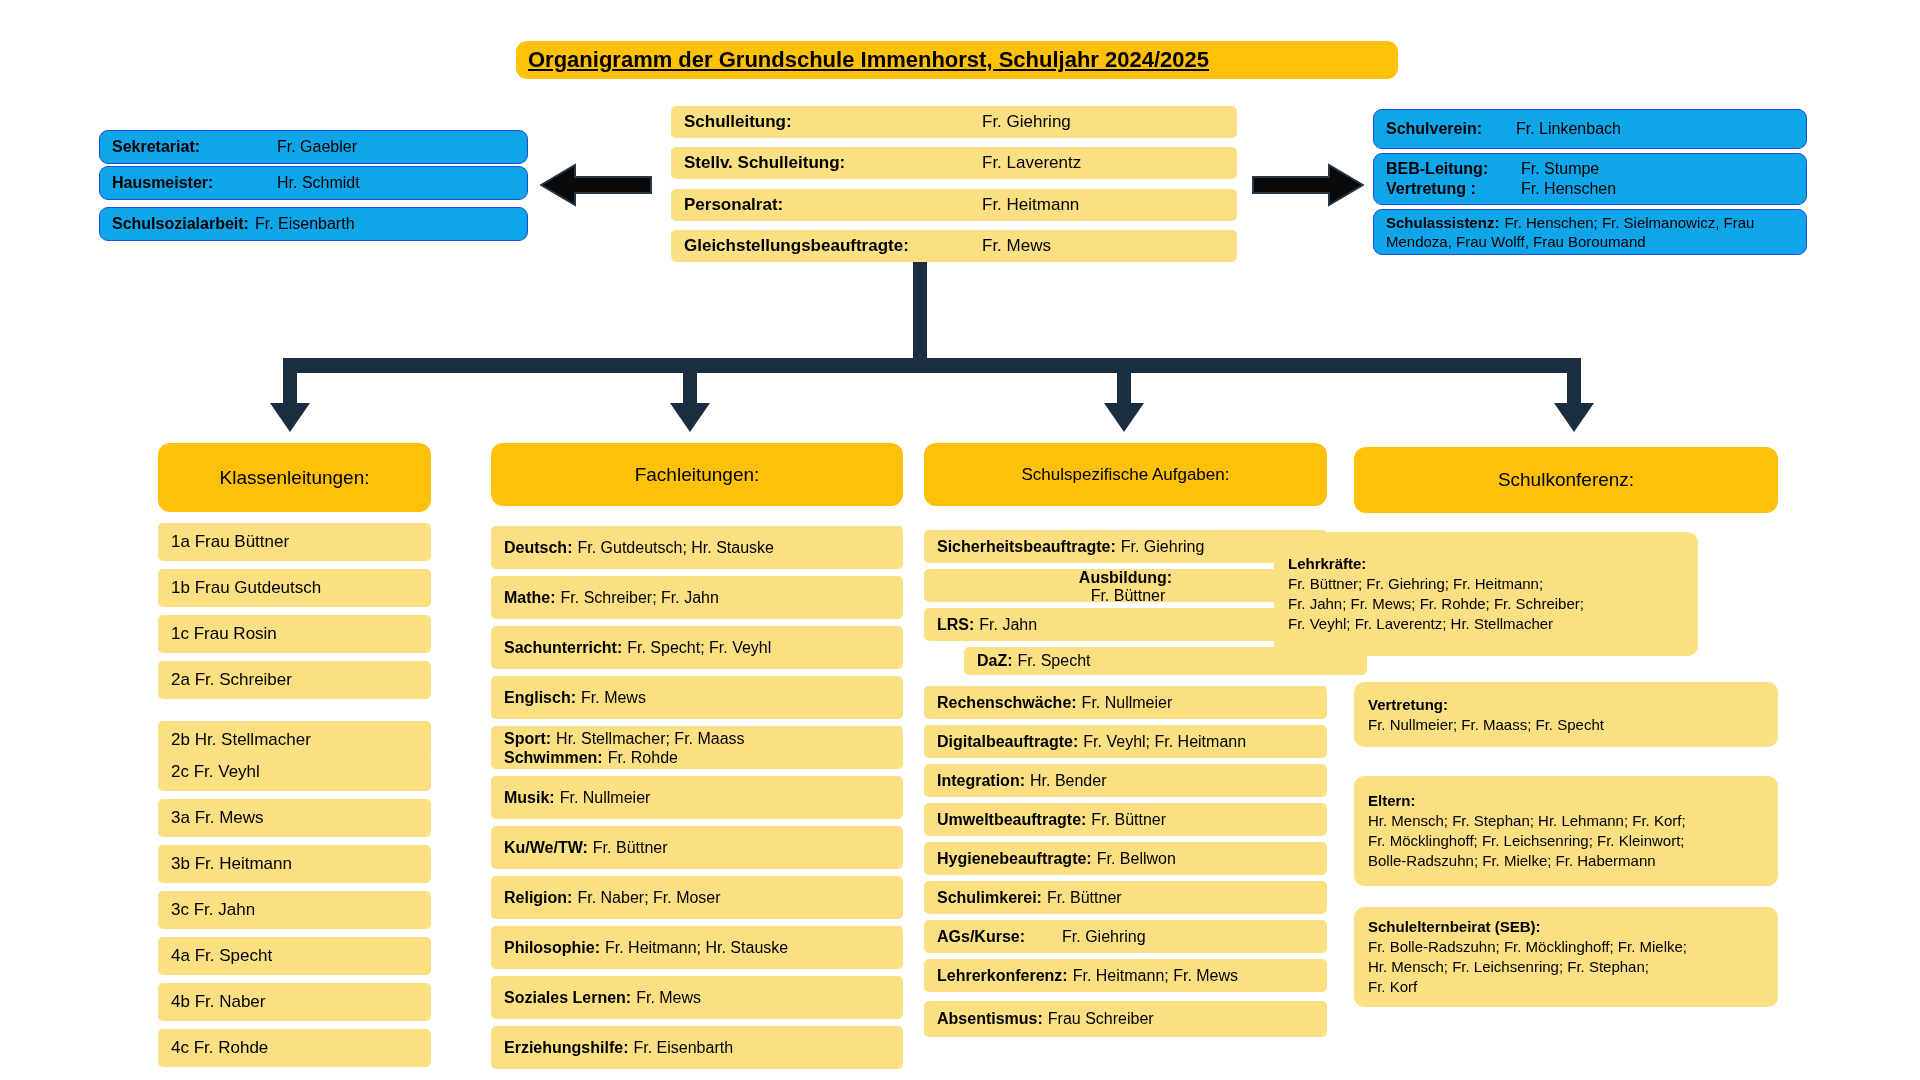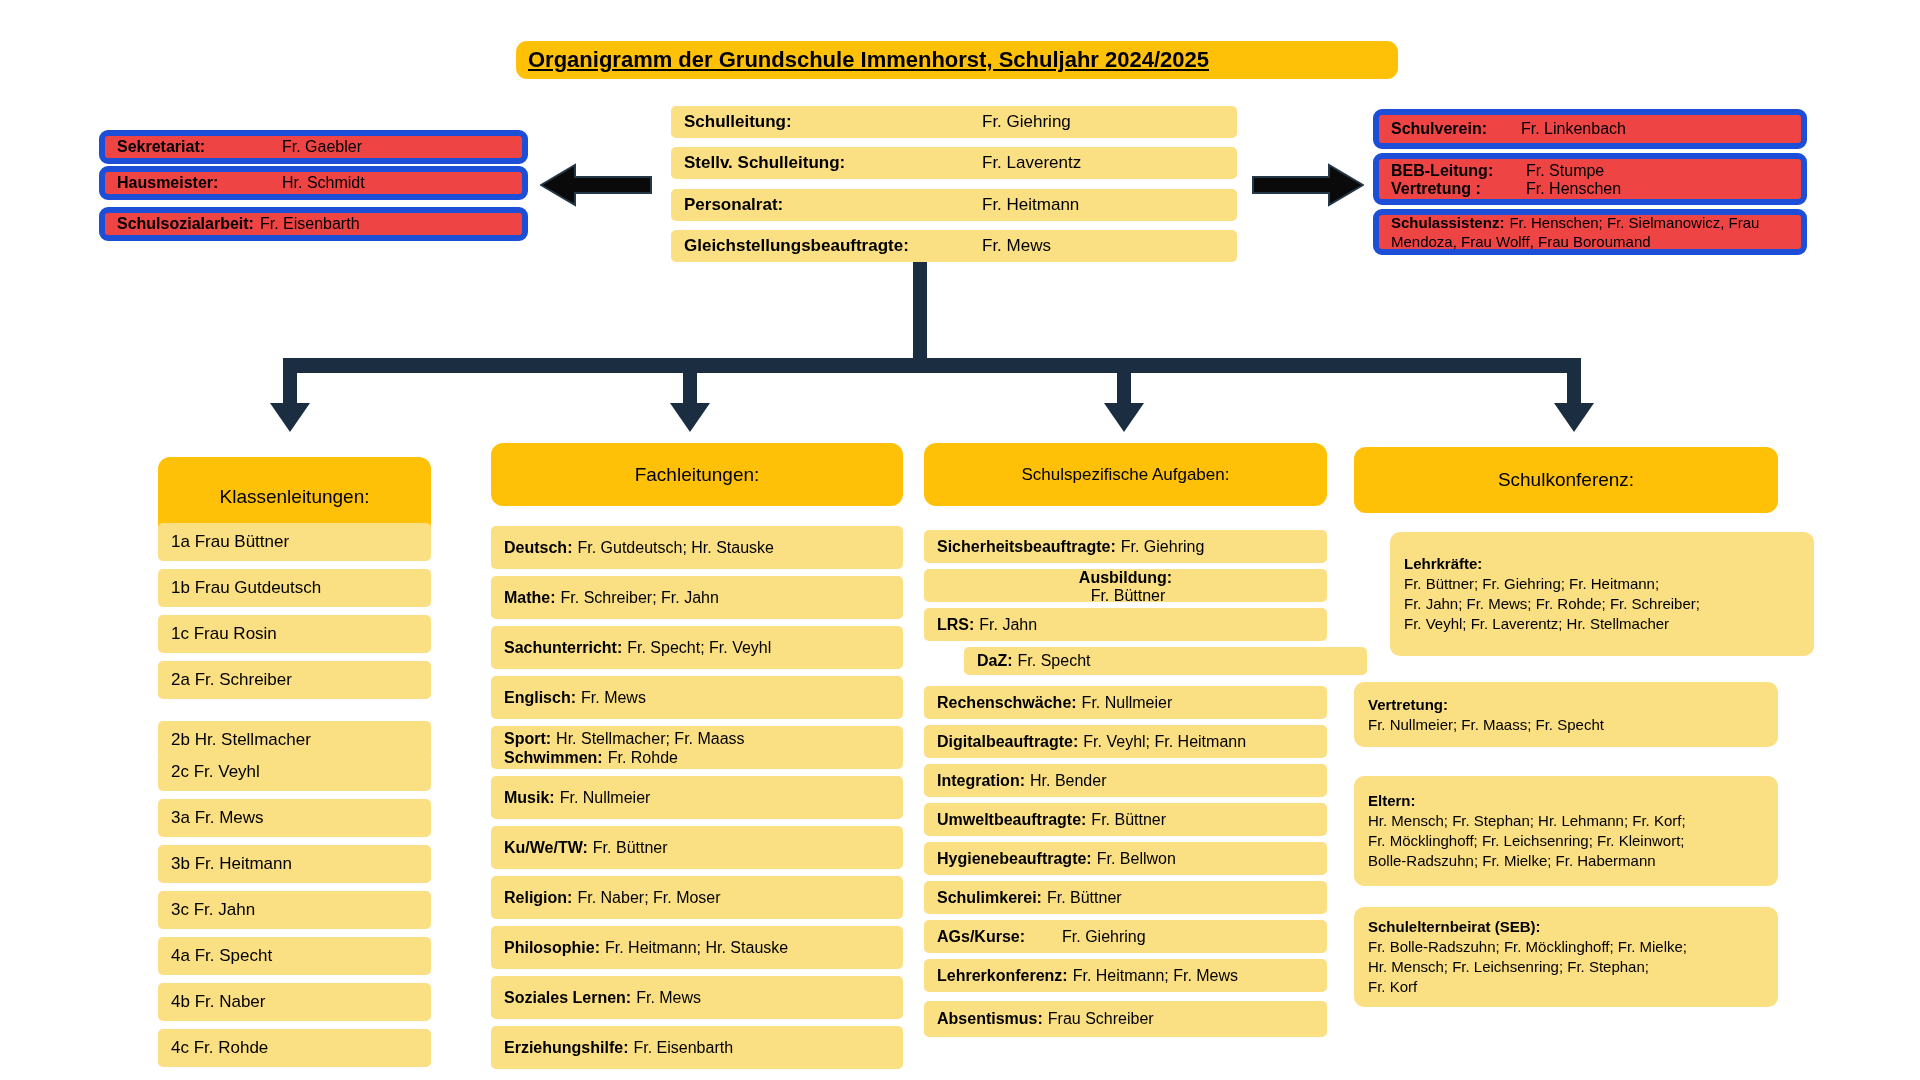--- a/index.html
+++ b/index.html
@@ -15,21 +15,21 @@
   .hdr.small { font-size:17px; }
 
   .cell { position:absolute; background:#FBDF83; border-radius:5px; display:flex;
           align-items:center; padding:0 8px 0 13px; font-size:16px; }
   .cell.c17 { font-size:17px; }
   .cell.col { flex-direction:column; align-items:flex-start; justify-content:center; }
   .rowline { line-height:19px; display:block; }
   .lbl { font-weight:bold; margin-right:5px; }
   .lbl.fix { margin-right:0; flex:0 0 auto; display:inline-block; }
 
-  .cream { position:absolute; background:#ef4444; border:6px solid #1d4ed8; border-radius:9px;
+  .cream { position:absolute; background:#0ea5e9; border:1px solid #1d4ed8; border-radius:9px;
            display:flex; align-items:center; padding-left:12px; font-size:16px; }
   .cream.col { flex-direction:column; align-items:stretch; justify-content:space-evenly;
                padding:3px 10px 3px 12px; }
   .cream .fix2 { font-weight:bold; flex:0 0 auto; }
   .wrapblock { font-size:15px; line-height:19px; padding-right:6px; }
 
   .blk { position:absolute; background:#FBDF83; border-radius:10px; display:flex;
          flex-direction:column; justify-content:center; padding:6px 10px 6px 14px;
          font-size:15px; line-height:20px; }
   .blk .bl { font-weight:bold; }
@@ -108,21 +108,21 @@
   <div class="bar" style="left:283px;top:358px;width:1298px;height:15px;"></div>
   <div class="drop" style="left:283px;top:366px;width:14px;height:38px;"></div>
   <div class="tri" style="left:270px;top:403px;"></div>
   <div class="drop" style="left:683px;top:366px;width:14px;height:38px;"></div>
   <div class="tri" style="left:670px;top:403px;"></div>
   <div class="drop" style="left:1117px;top:366px;width:14px;height:38px;"></div>
   <div class="tri" style="left:1104px;top:403px;"></div>
   <div class="drop" style="left:1567px;top:366px;width:14px;height:38px;"></div>
   <div class="tri" style="left:1554px;top:403px;"></div>
 
-  <div class="hdr" style="left:158px;top:457px;width:273px;height:79px;">Klassenleitungen:</div>
+  <div class="hdr" style="left:158px;top:443px;width:273px;height:69px;">Klassenleitungen:</div>
   <div class="hdr" style="left:491px;top:443px;width:412px;height:63px;">Fachleitungen:</div>
   <div class="hdr small" style="left:924px;top:443px;width:403px;height:63px;">Schulspezifische Aufgaben:</div>
   <div class="hdr" style="left:1354px;top:447px;width:424px;height:66px;">Schulkonferenz:</div>
 
   <div class="cell c17" style="left:158px;top:523px;width:273px;height:38px;">
       <span>1a Frau Büttner</span>
     </div>
   <div class="cell c17" style="left:158px;top:569px;width:273px;height:38px;">
       <span>1b Frau Gutdeutsch</span>
     </div>
@@ -238,21 +238,21 @@
     </div>
   <div class="cell" style="left:924px;top:959px;width:403px;height:33px;">
       <span class="lbl">Lehrerkonferenz:</span>
       <span>Fr. Heitmann; Fr. Mews</span>
     </div>
   <div class="cell" style="left:924px;top:1001px;width:403px;height:36px;">
       <span class="lbl">Absentismus:</span>
       <span>Frau Schreiber</span>
     </div>
 
-  <div class="blk" style="left:1390px;top:532px;width:424px;height:124px;">
+  <div class="blk" style="left:1274px;top:532px;width:424px;height:124px;">
     <span class="bl">Lehrkräfte:</span>
     <span>Fr. Büttner; Fr. Giehring; Fr. Heitmann;</span>
     <span>Fr. Jahn; Fr. Mews; Fr. Rohde; Fr. Schreiber;</span>
     <span>Fr. Veyhl; Fr. Laverentz; Hr. Stellmacher</span>
   </div>
   <div class="blk" style="left:1354px;top:682px;width:424px;height:65px;">
     <span class="bl">Vertretung:</span>
     <span>Fr. Nullmeier; Fr. Maass; Fr. Specht</span>
   </div>
   <div class="blk" style="left:1354px;top:776px;width:424px;height:110px;">

